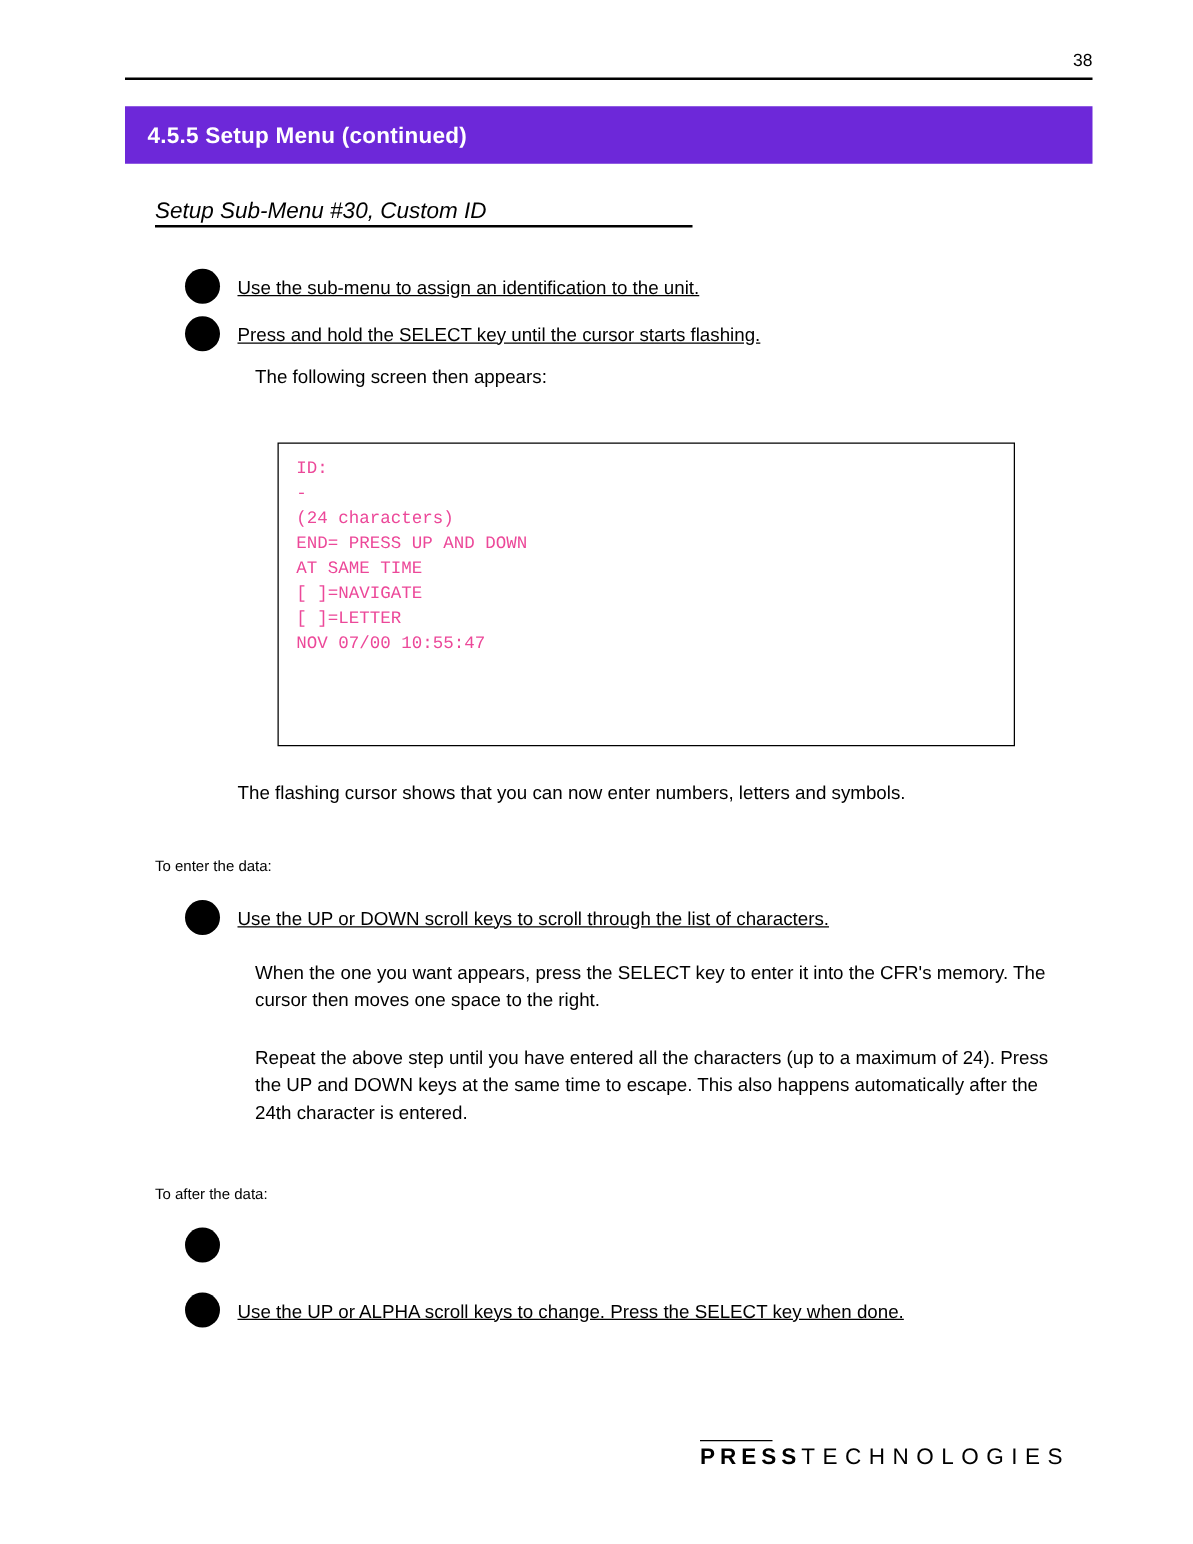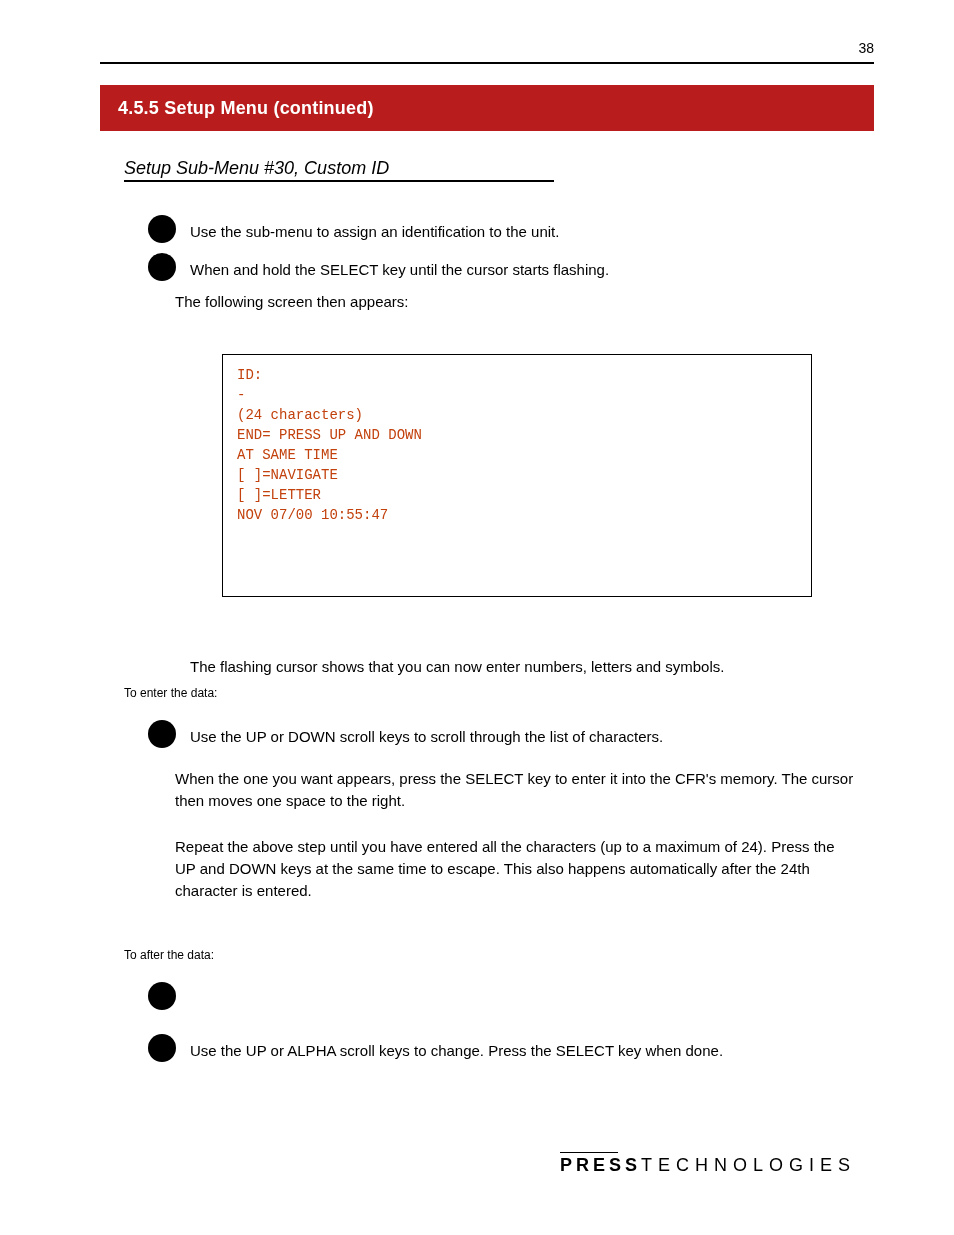--- a/index.html
+++ b/index.html
@@ -1,29 +1,29 @@
 <!DOCTYPE html>
 <html><head>
 <meta charset="utf-8">
 <style>
   * { box-sizing: border-box; margin: 0; padding: 0; }
   html, body { width: 954px; height: 1235px; background: #fff; font-family: Arial, Helvetica, sans-serif; color: #000; }
   .page { position: relative; width: 954px; height: 1062px; }
   .top-rule { position: absolute; left: 100px; top: 62px; width: 774px; height: 2px; background: #000; }
   .page-num-top { position: absolute; right: 80px; top: 40px; font-size: 14px; color: #000; }
-  .black-bar { position: absolute; left: 100px; top: 85px; width: 774px; height: 46px; background: #b91c1c; color: #fff; font-weight: bold; font-size: 18px; display: flex; align-items: center; padding-left: 18px; letter-spacing: 0.2px; }
+  .black-bar { position: absolute; left: 100px; top: 85px; width: 774px; height: 46px; background: #6d28d9; color: #fff; font-weight: bold; font-size: 18px; display: flex; align-items: center; padding-left: 18px; letter-spacing: 0.2px; }
   .section-title { position: absolute; left: 124px; top: 158px; font-size: 18px; font-weight: normal; font-style: italic; }
   .section-underline { position: absolute; left: 124px; top: 180px; width: 430px; height: 2px; background: #000; }
   .content { position: absolute; left: 148px; top: 215px; width: 710px; }
-  .bullet-row { display: flex; align-items: flex-end; margin-bottom: 10px; }
+  .bullet-row { display: flex; align-items: center; margin-bottom: 10px; text-decoration: underline; }
   .bullet-dot { width: 28px; height: 28px; border-radius: 50%; background: #000; flex: 0 0 28px; margin-right: 14px; margin-top: 0; }
   .bullet-text { font-size: 15px; line-height: 22px; padding-top: 3px; }
-  .subtext { font-size: 15px; line-height: 22px; margin-left: 27px; margin-top: 4px; margin-bottom: 14px; }
-  .codebox { position: absolute; left: 222px; top: 354px; width: 590px; height: 243px; border: 1px solid #000; font-family: "Courier New", monospace; font-size: 14px; line-height: 20px; white-space: pre; padding: 10px 14px; color: #c2410c; }
-  .after-box { position: absolute; left: 148px; top: 620px; width: 710px; margin-top: 32px; }
+  .subtext { font-size: 15px; line-height: 22px; margin-left: 56px; margin-top: 4px; margin-bottom: 14px; }
+  .codebox { position: absolute; left: 222px; top: 354px; width: 590px; height: 243px; border: 1px solid #000; font-family: "Courier New", monospace; font-size: 14px; line-height: 20px; white-space: pre; padding: 10px 14px; color: #ec4899; }
+  .after-box { position: absolute; left: 148px; top: 620px; width: 710px; }
   .subsection-title { position: absolute; left: 124px; font-size: 12px; font-weight: normal; }
   .sub-block-a { top: 686px; }
   .sub-block-b { top: 948px; }
   .after-block-a { position: absolute; left: 148px; top: 720px; width: 710px; }
   .after-block-b { position: absolute; left: 148px; top: 982px; width: 710px; }
   .spacer-6 { height: 6px; }
   .spacer-14 { height: 14px; }
   .footer-wrap { position: absolute; left: 560px; top: 1152px; width: 320px; }
   .footer-line { width: 58px; height: 1px; background: #000; margin-bottom: 2px; }
   .footer-text { font-size: 18px; letter-spacing: 6px; font-family: Arial, Helvetica, sans-serif; }
@@ -43,21 +43,21 @@
   <div class="section-title">Setup Sub-Menu #30, Custom ID</div>
   <div class="section-underline"></div>
 
   <div class="content">
     <div class="bullet-row">
       <div class="bullet-dot"></div>
       <div class="bullet-text">Use the sub-menu to assign an identification to the unit.</div>
     </div>
     <div class="bullet-row">
       <div class="bullet-dot"></div>
-      <div class="bullet-text">When and hold the SELECT key until the cursor starts flashing.</div>
+      <div class="bullet-text">Press and hold the SELECT key until the cursor starts flashing.</div>
     </div>
     <div class="subtext">The following screen then appears:</div>
   </div>
 
   <div class="codebox">ID:
 -
 (24 characters)
 END= PRESS UP AND DOWN
 AT SAME TIME
 [ ]=NAVIGATE

